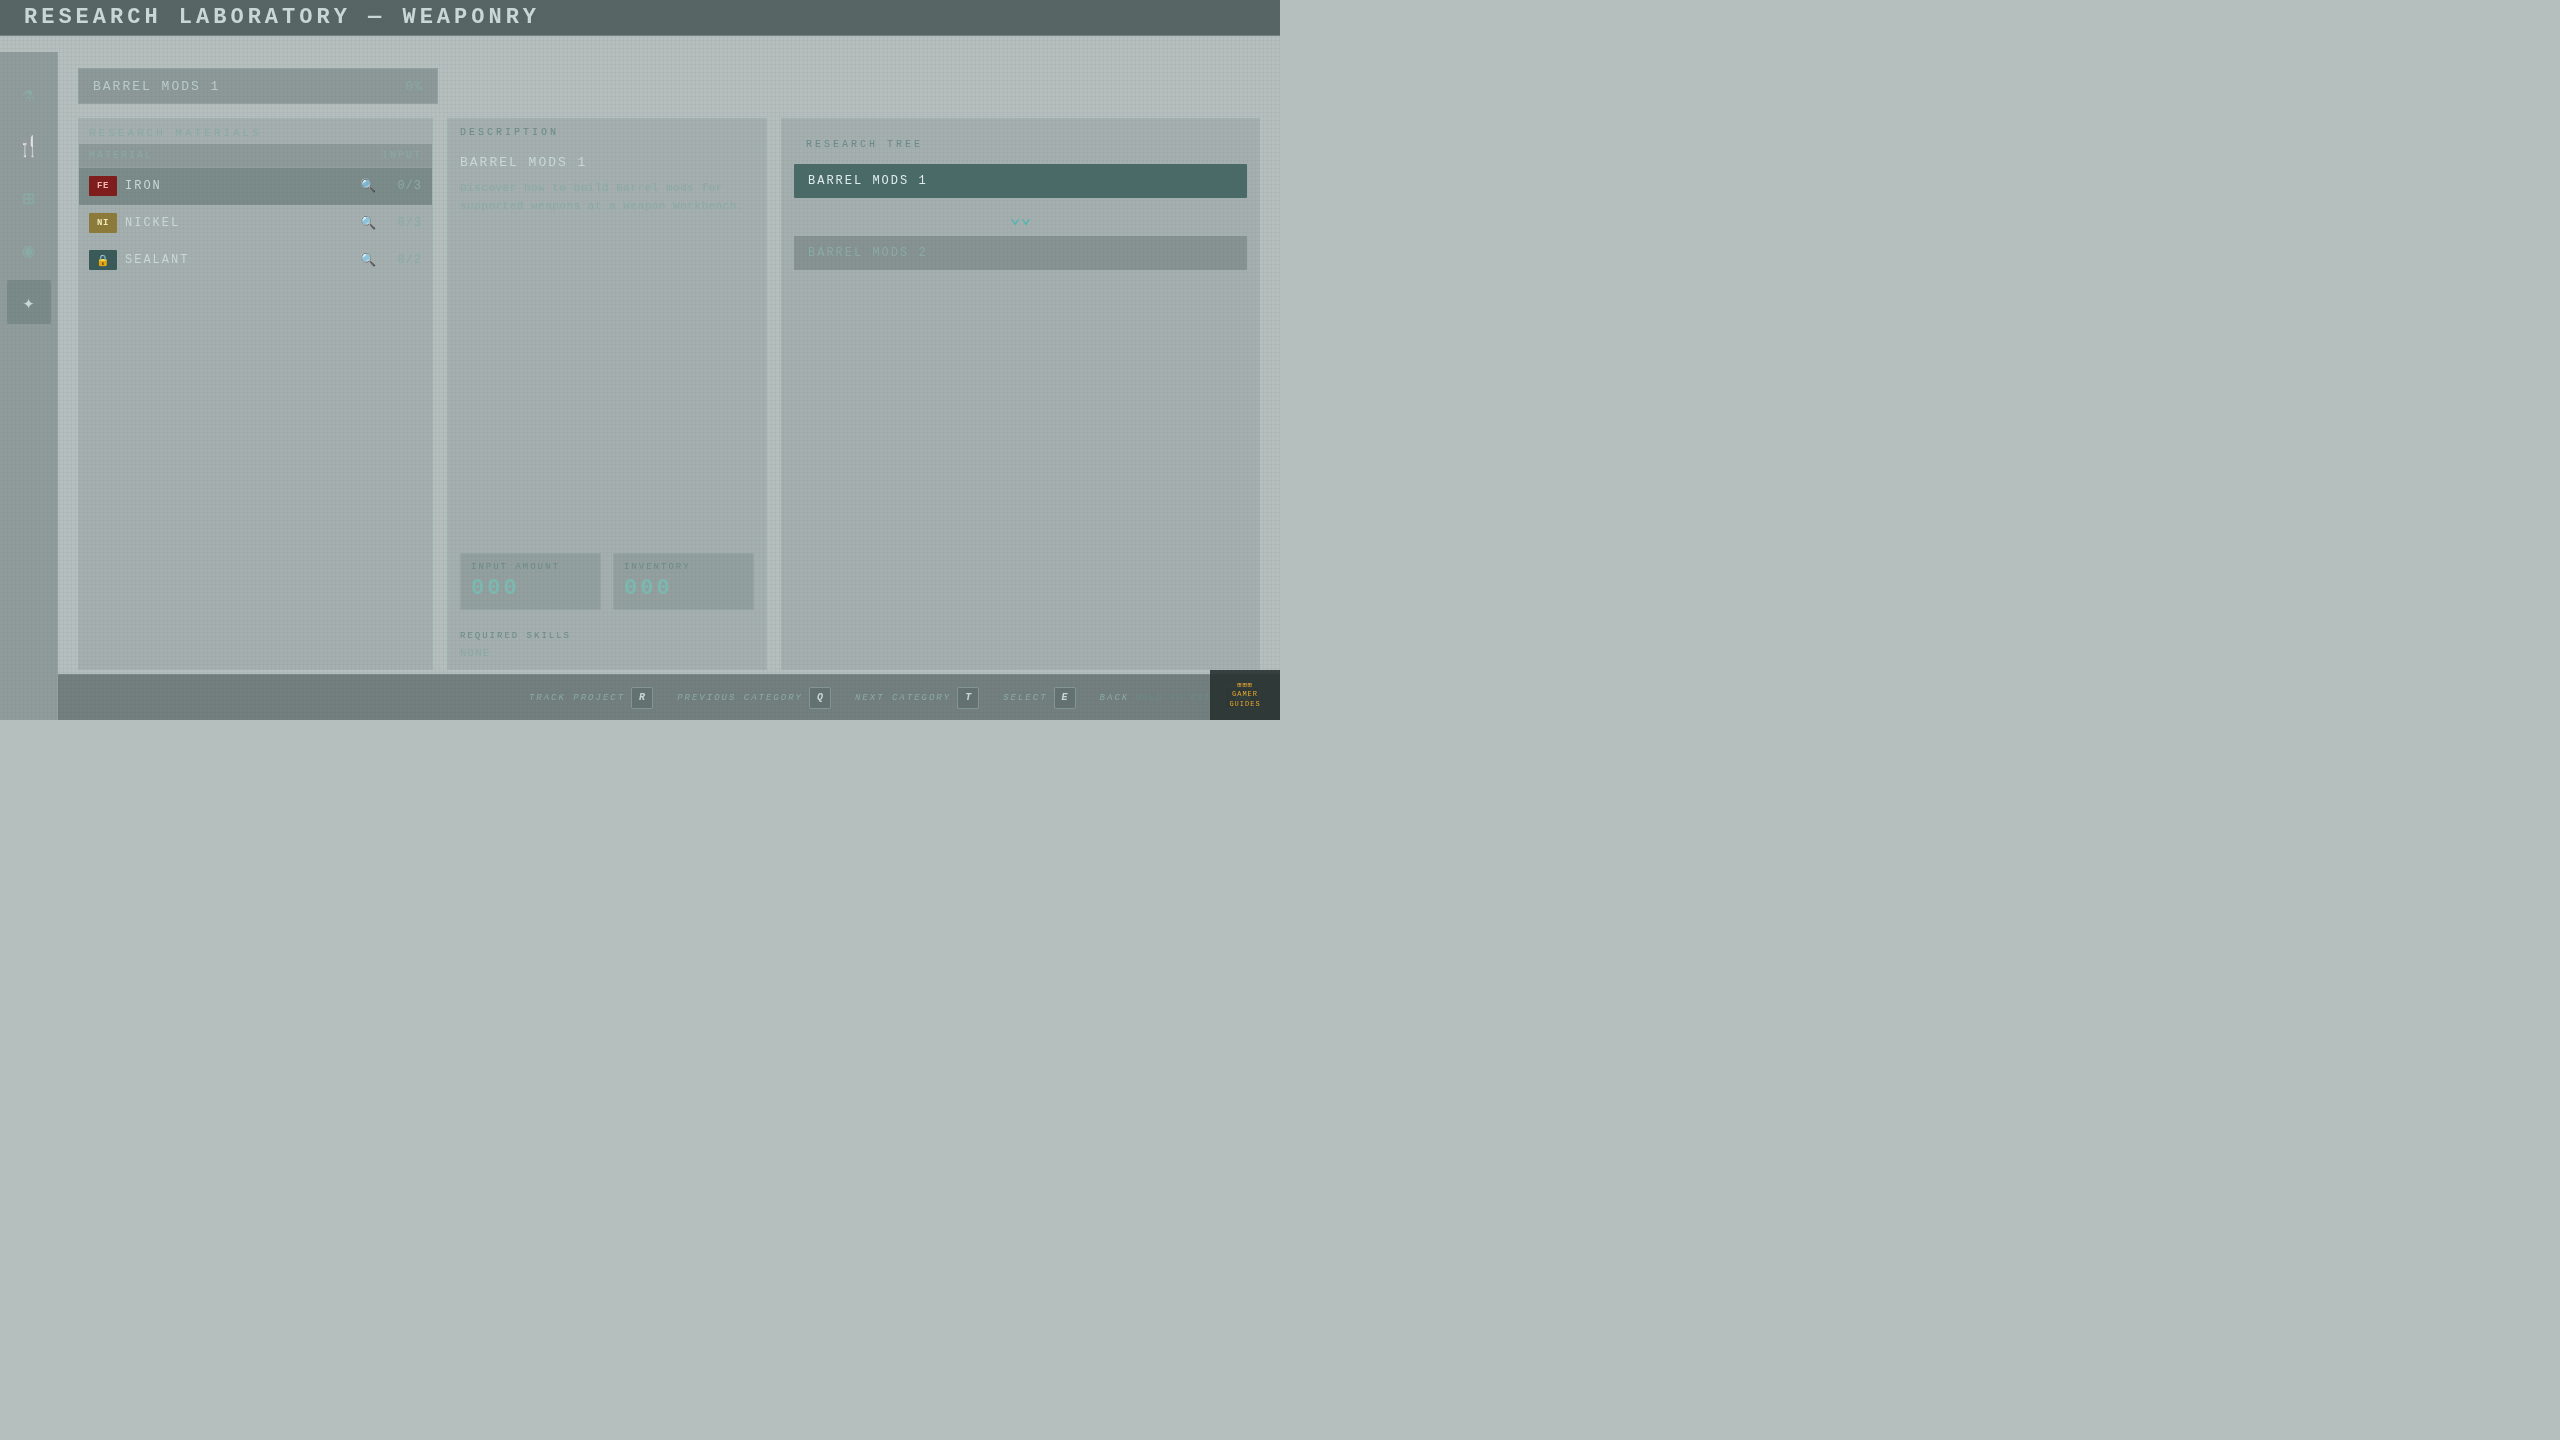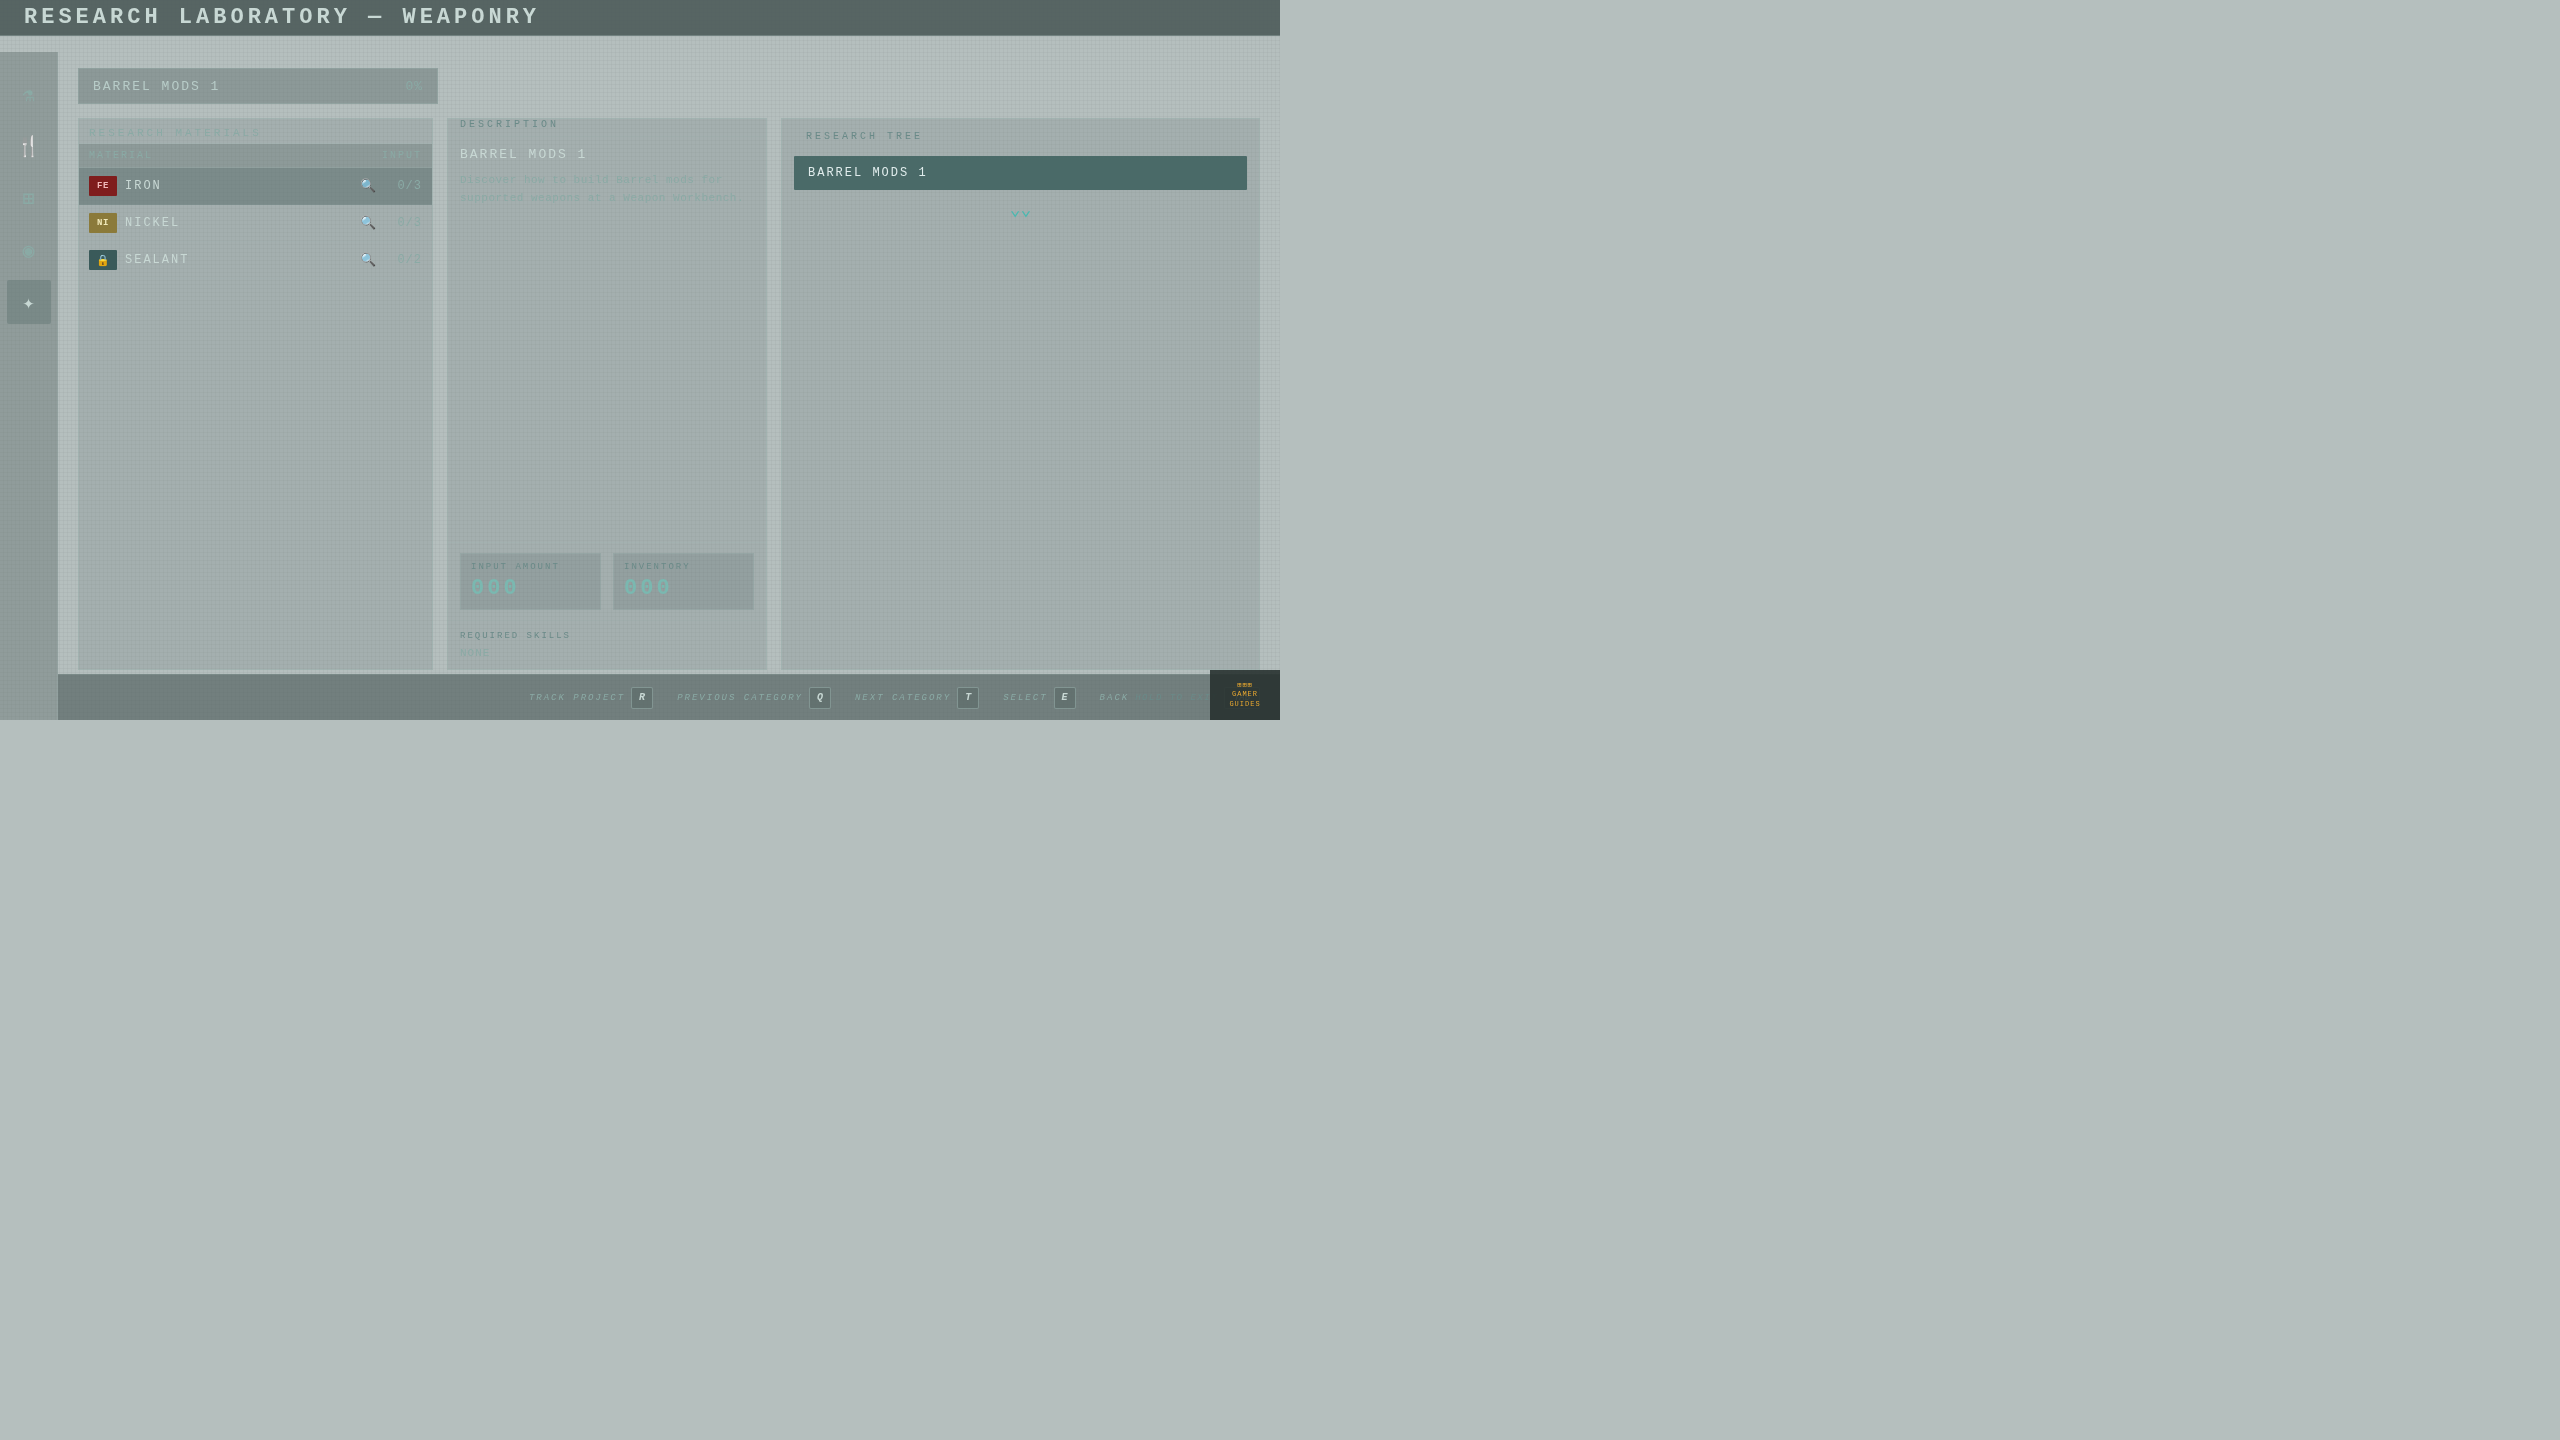--- a/index.html
+++ b/index.html
@@ -431,21 +431,21 @@
 
     .desc-panel-top {
       border-bottom: 1px solid rgba(160,185,180,0.2);
     }
 
     .panel-section-label {
       font-size: 10px;
       letter-spacing: 3px;
       color: #6a8a88;
       text-transform: uppercase;
-      padding: 0 12px 6px 12px;
+      padding: 8px 12px 6px 12px;
     }
   </style>
 </head>
 <body>
 
 <div class="header-bar">
   <span class="header-title">RESEARCH LABORATORY — WEAPONRY</span>
 </div>
 
 <div class="sidebar">
@@ -518,20 +518,21 @@
       <div class="skills-section">
         <div class="skills-label">REQUIRED SKILLS</div>
         <div class="skills-value">NONE</div>
       </div>
     </div>
 
     <div class="tree-panel">
       <div class="panel-section-label">RESEARCH TREE</div>
       <div class="tree-item active">BARREL MODS 1</div>
       <div class="tree-arrow">⌄⌄</div>
+      <div class="tree-item inactive">BARREL MODS 2</div>
     </div>
 
   </div>
 </div>
 
 <div class="bottom-bar">
   <div class="keybind-group">
     <span class="keybind-label">TRACK PROJECT</span>
     <div class="keybind-key">R</div>
   </div>

